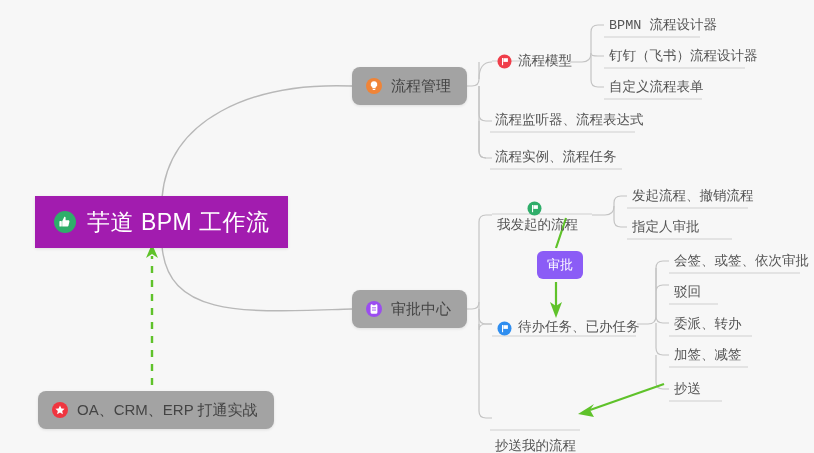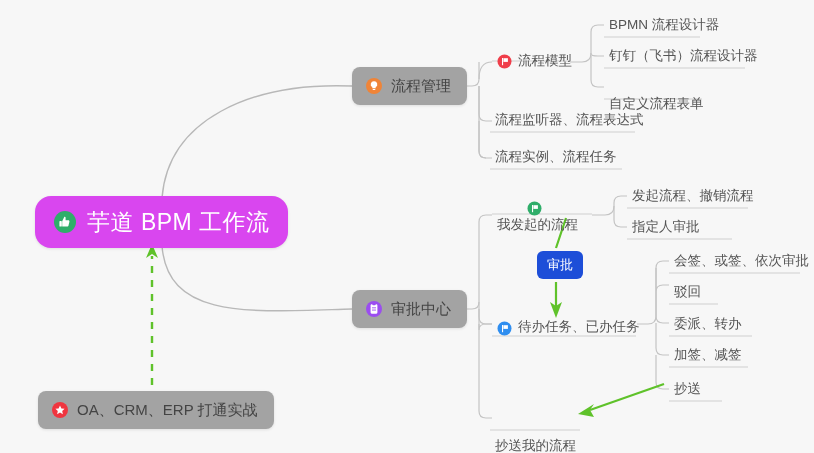--- a/index.html
+++ b/index.html
@@ -29,22 +29,22 @@
   }
   .node {
     position: absolute;
     box-sizing: border-box;
     display: flex;
     align-items: center;
     white-space: nowrap;
   }
   
   .root {
-    background: #d946ef;
-    border-radius: 16px;
+    background: #a21caf;
+    border-radius: 0;
     padding: 0 18px;
     height: 52px;
     box-shadow: 0 1px 3px rgba(0,0,0,0.10);
   }
   .root .label {
     color: #ffffff;
     font-size: 23px;
     letter-spacing: 0.5px;
   }
   .root .ic { margin-right: 10px; display:flex; }
@@ -67,21 +67,21 @@
     padding: 0 6px 0 5px;
     align-items: center;
   }
   .leaf .label {
     color: #555555;
     font-size: 13.5px;
   }
   .leaf .ic { margin-right: 6px; display:flex; }
   
   .tag {
-    background: #1d4ed8;
+    background: #8b5cf6;
     border-radius: 6px;
     height: 28px;
     padding: 0 10px;
     justify-content: center;
   }
   .tag .label {
     color: #ffffff;
     font-size: 13px;
   }
 </style>
@@ -184,27 +184,27 @@
     <span class="ic">
       <svg width="15" height="15" viewBox="0 0 15 15">
         <circle cx="7.5" cy="7.5" r="7" fill="#f03e4a"></circle>
         <rect x="5" y="4" width="1.1" height="7.2" fill="#ffffff"></rect>
         <path d="M6.4 4.2 L10.9 4.2 L10.9 7.9 L6.4 7.9 Z" fill="#ffffff"></path>
       </svg>
     </span>
     <span class="label">流程模型</span>
   </div>
 
-  <div class="node leaf" style="left:604px; top:12px;">
+  <div class="node leaf" style="left:604px; top:12px;font-family:Liberation Mono, monospace;">
     <span class="label">BPMN 流程设计器</span>
   </div>
   <div class="node leaf" style="left:604px; top:43px;">
     <span class="label">钉钉（飞书）流程设计器</span>
   </div>
-  <div class="node leaf" style="left:604px; top:91px;">
+  <div class="node leaf" style="left:604px; top:74px;">
     <span class="label">自定义流程表单</span>
   </div>
 
   <div class="node leaf" style="left:490px; top:107px;">
     <span class="label">流程监听器、流程表达式</span>
   </div>
   <div class="node leaf" style="left:490px; top:144px;">
     <span class="label">流程实例、流程任务</span>
   </div>
 

